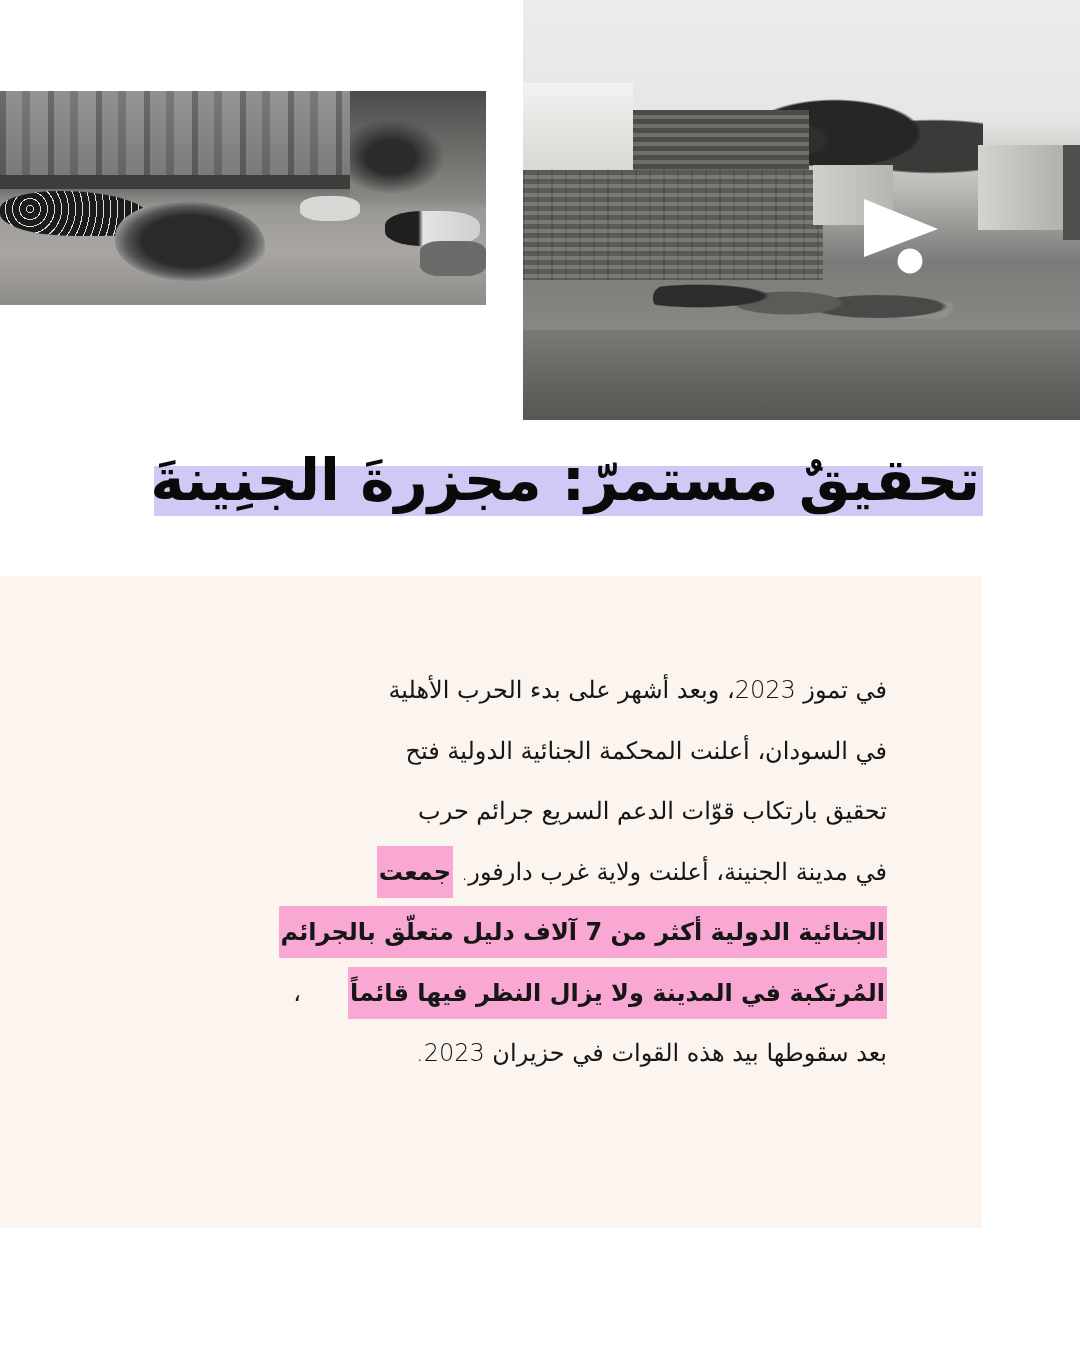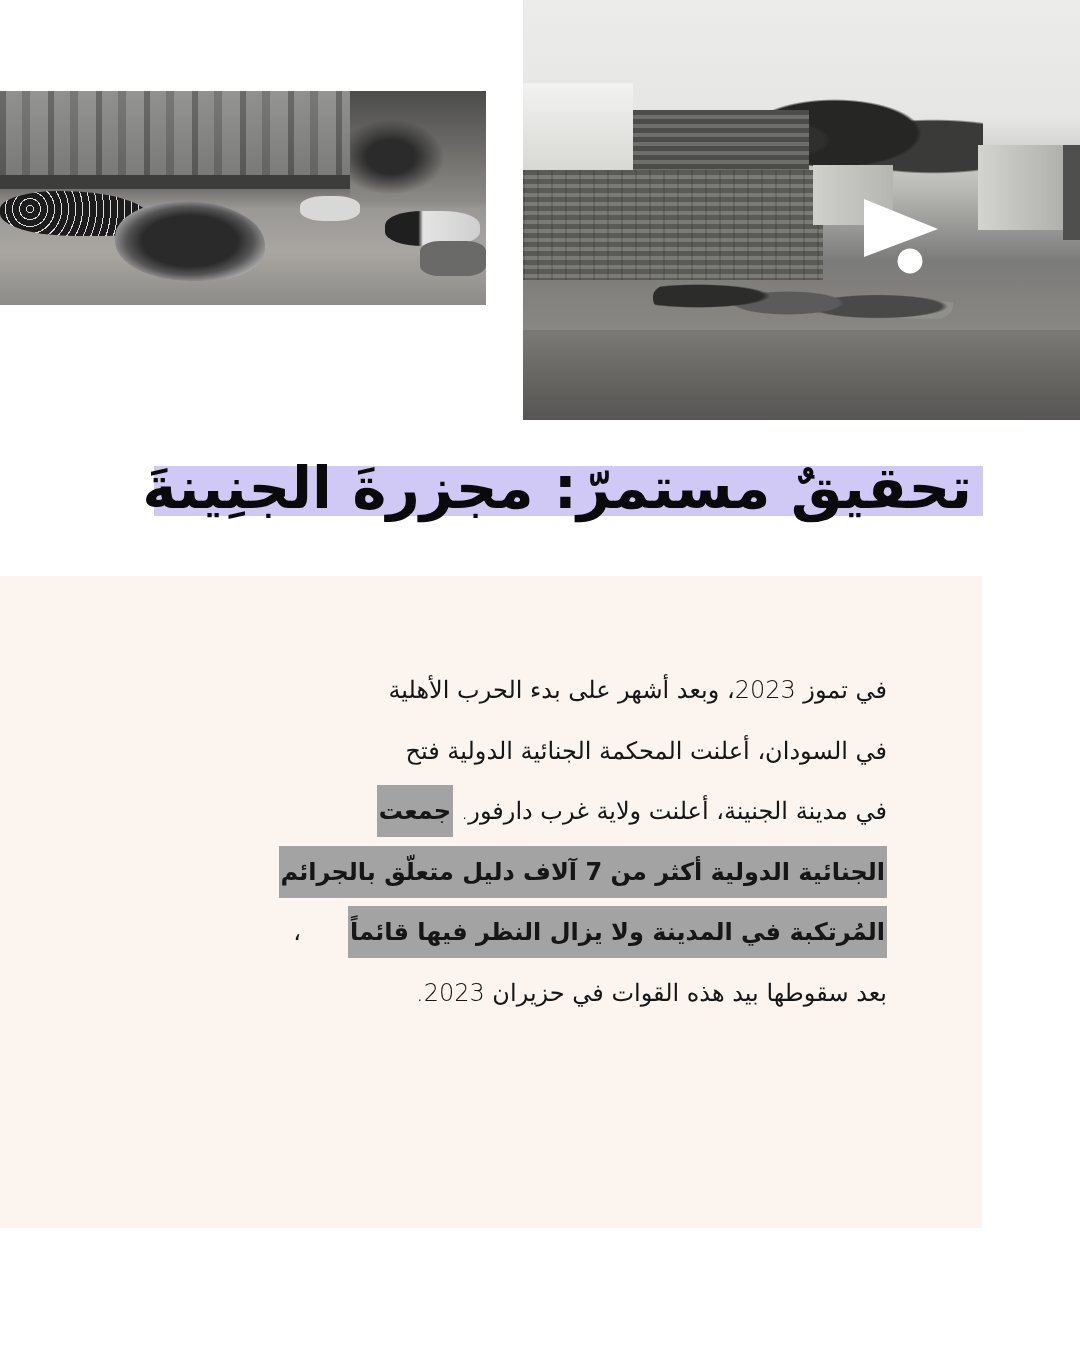--- a/index.html
+++ b/index.html
@@ -63,38 +63,38 @@
     .photo-2 .ground-shadow { position:absolute; left:0; top:330px; width:557px; height:90px;
       background: linear-gradient(180deg, rgba(60,60,58,.2), rgba(60,60,58,.45)); }
 
     .play-icon { position:absolute; left: 864px; top: 199px; width: 76px; height: 76px; }
     .title-bar {
       position: absolute; left: 154px; top: 466px; width: 829px; height: 50px;
       background: #d0c8f5;
     }
     .title {
       position: absolute; right: 100px; top: 432px; width: 840px;
-      margin: 8px; direction: rtl;
+      margin: 0; direction: rtl;
       font-family: "DejaVu Sans", sans-serif; font-weight: 700;
       font-size: 58px; line-height: 96px; color: #0a0a0a; white-space: nowrap;
     }
 
     
     .card {
       position: absolute; left: 0; top: 576px; width: 982px; height: 652px;
       background: #fcf4ee;
     }
     .body-text {
       position: absolute; right: 193px; top: 660px; width: 790px;
       margin: 0; direction: rtl; text-align: right;
       font-family: "DejaVu Sans", sans-serif; font-weight: 300;
       font-size: 24px; line-height: 60.5px; color: #161616;
     }
     .body-text .hl {
-      background: #a3a3a3; font-weight: 700; padding: 12px 2px;
+      background: #f9a8d4; font-weight: 700; padding: 12px 2px;
       -webkit-box-decoration-break: clone; box-decoration-break: clone; margin-left: 47px;
     }
     .body-text .line { display: block; white-space: nowrap; }
   </style>
 </head>
 <body>
 
 <div class="photo-1">
   <div class="wall"></div>
   <div class="wall-base"></div>
@@ -123,17 +123,18 @@
   <circle cx="46" cy="62" r="12.5" fill="#ffffff"></circle>
 </svg>
 
 <div class="title-bar"></div>
 <h1 class="title">تحقيقٌ مستمرّ: مجزرةَ الجنِينةَ</h1>
 
 <div class="card"></div>
 <p class="body-text">
   <span class="line"><span>في تموز 2023، وبعد أشهر على بدء الحرب الأهلية</span></span>
   <span class="line"><span>في السودان، أعلنت المحكمة الجنائية الدولية فتح</span></span>
+  <span class="line"><span>تحقيق بارتكاب قوّات الدعم السريع جرائم حرب</span></span>
   <span class="line"><span>في مدينة الجنينة، أعلنت ولاية غرب دارفور. </span><span class="hl">جمعت</span></span>
   <span class="line"><span class="hl">الجنائية الدولية أكثر من 7 آلاف دليل متعلّق بالجرائم</span></span>
   <span class="line"><span class="hl">المُرتكبة في المدينة ولا يزال النظر فيها قائماً</span><span>،</span></span>
   <span class="line"><span>بعد سقوطها بيد هذه القوات في حزيران 2023.</span></span>
 </p>
 
 </body></html>

